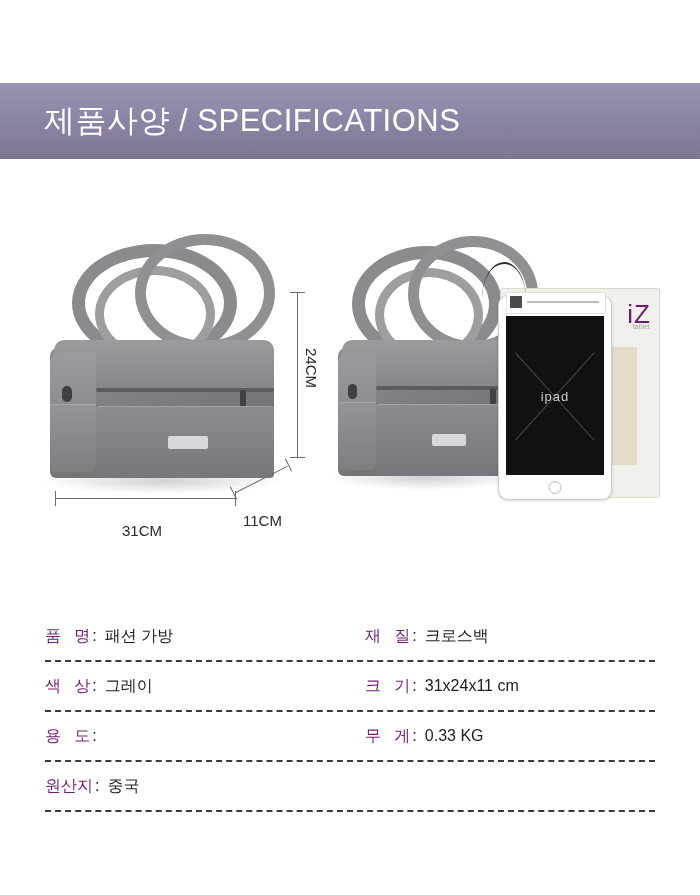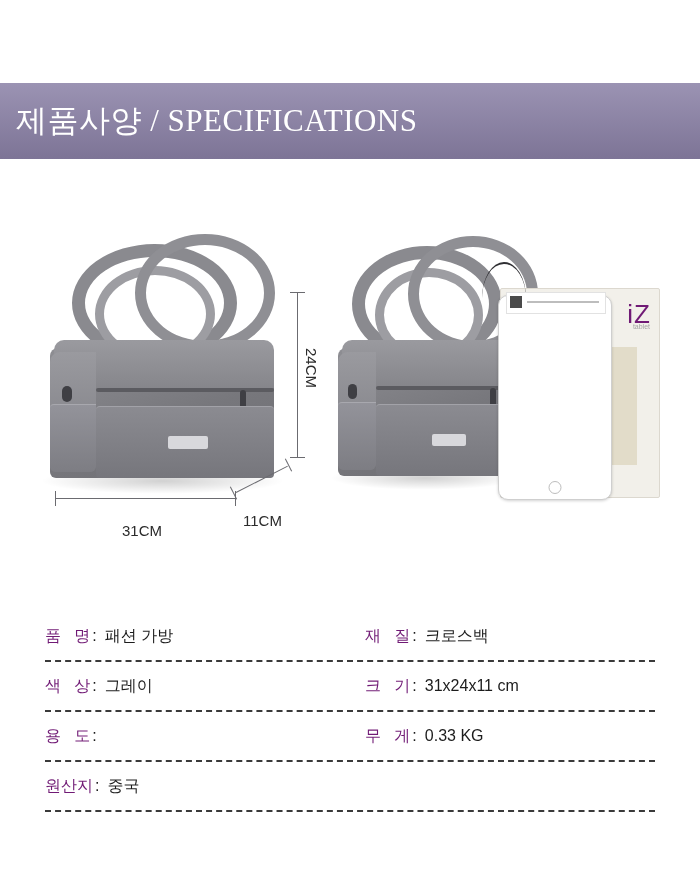--- a/index.html
+++ b/index.html
@@ -31,24 +31,23 @@
     width: 700px;
     height: 76px;
     background: linear-gradient(180deg, #9b93b3 0%, #7d7496 100%);
     display: flex;
     align-items: center;
   }
   .header-title {
     color: #ffffff;
     font-size: 31px;
     letter-spacing: 0.5px;
-    padding-left: 16px;
+    padding-left: 44px;
     font-weight: 400;
     white-space: nowrap;
-    font-family: Liberation Serif, serif;
   }
 
   
   .product-area {
     position: absolute;
     left: 0;
     top: 200px;
     width: 700px;
     height: 390px;
   }
@@ -335,20 +334,25 @@
     <div class="ipad-sheet" style="left:500px; top:88px; width:160px; height:210px;">
       <div class="sheet-text">iZ</div>
       <div class="sheet-sub">tablet</div>
       <div class="sheet-strip" style="left:96px; top:58px; width:40px; height:118px;"></div>
     </div>
 
     <div class="ipad-cable" style="left:482px; top:62px; width:44px; height:36px;"></div>
 
     <div class="ipad" style="left:498px; top:95px; width:114px; height:205px;">
       <div class="cam"></div>
+      <div class="screen">
+        <div class="x1"></div>
+        <div class="x2"></div>
+        <div class="label">ipad</div>
+      </div>
       <div class="home"></div>
     </div>
 
     <div style="position:absolute; left:506px; top:92px; width:100px; height:22px; background:#ffffff; border:1px solid #e2e2e2;"></div>
     <div style="position:absolute; left:510px; top:96px; width:12px; height:12px; background:#4a4a4a;"></div>
     <div style="position:absolute; left:527px; top:101px; width:72px; height:2px; background:#bdbdbd;"></div>
   </div>
 
   <div class="spec-table">
 

